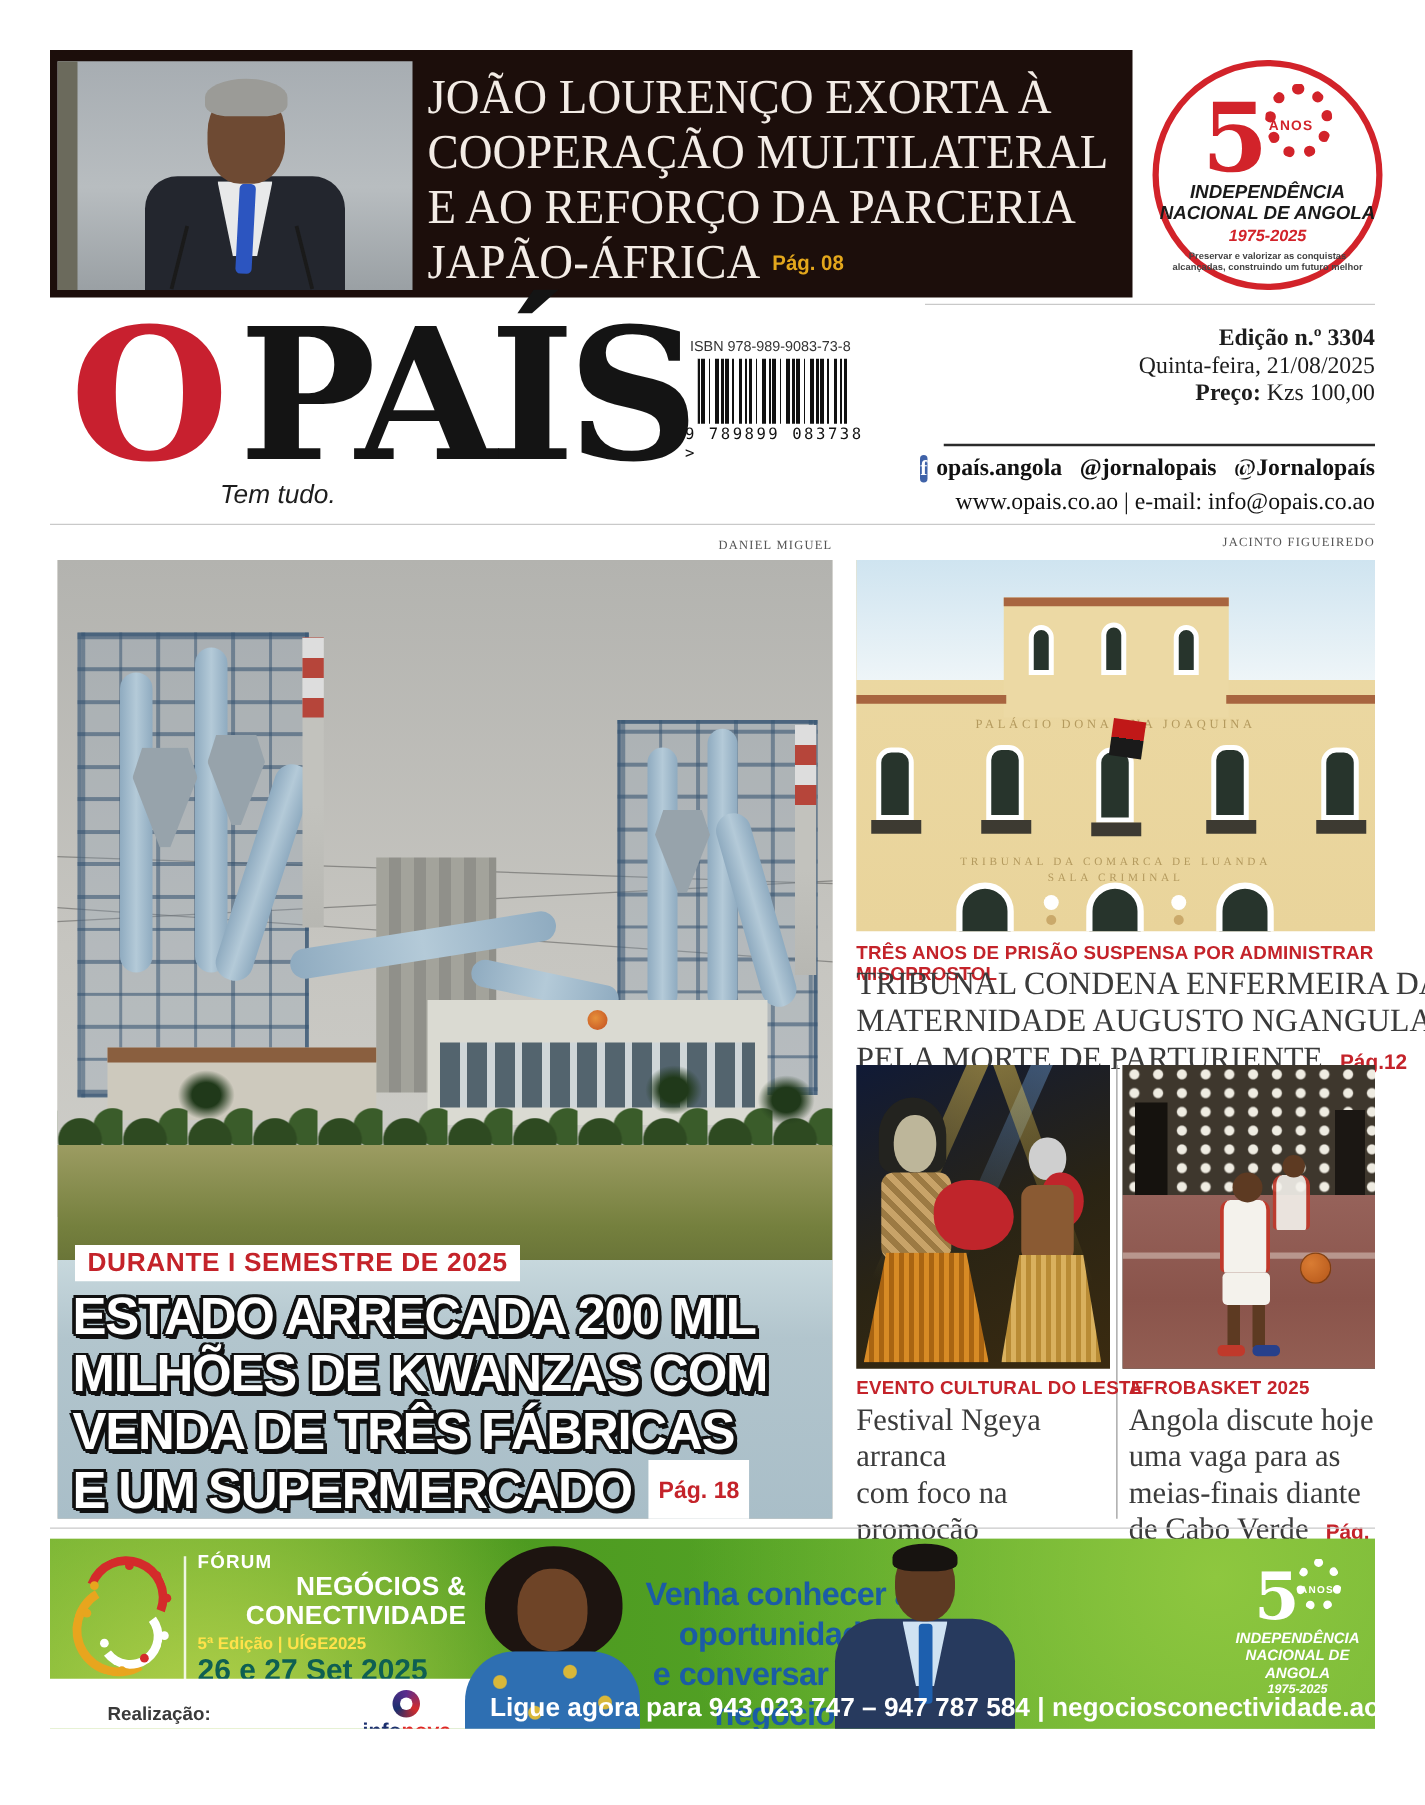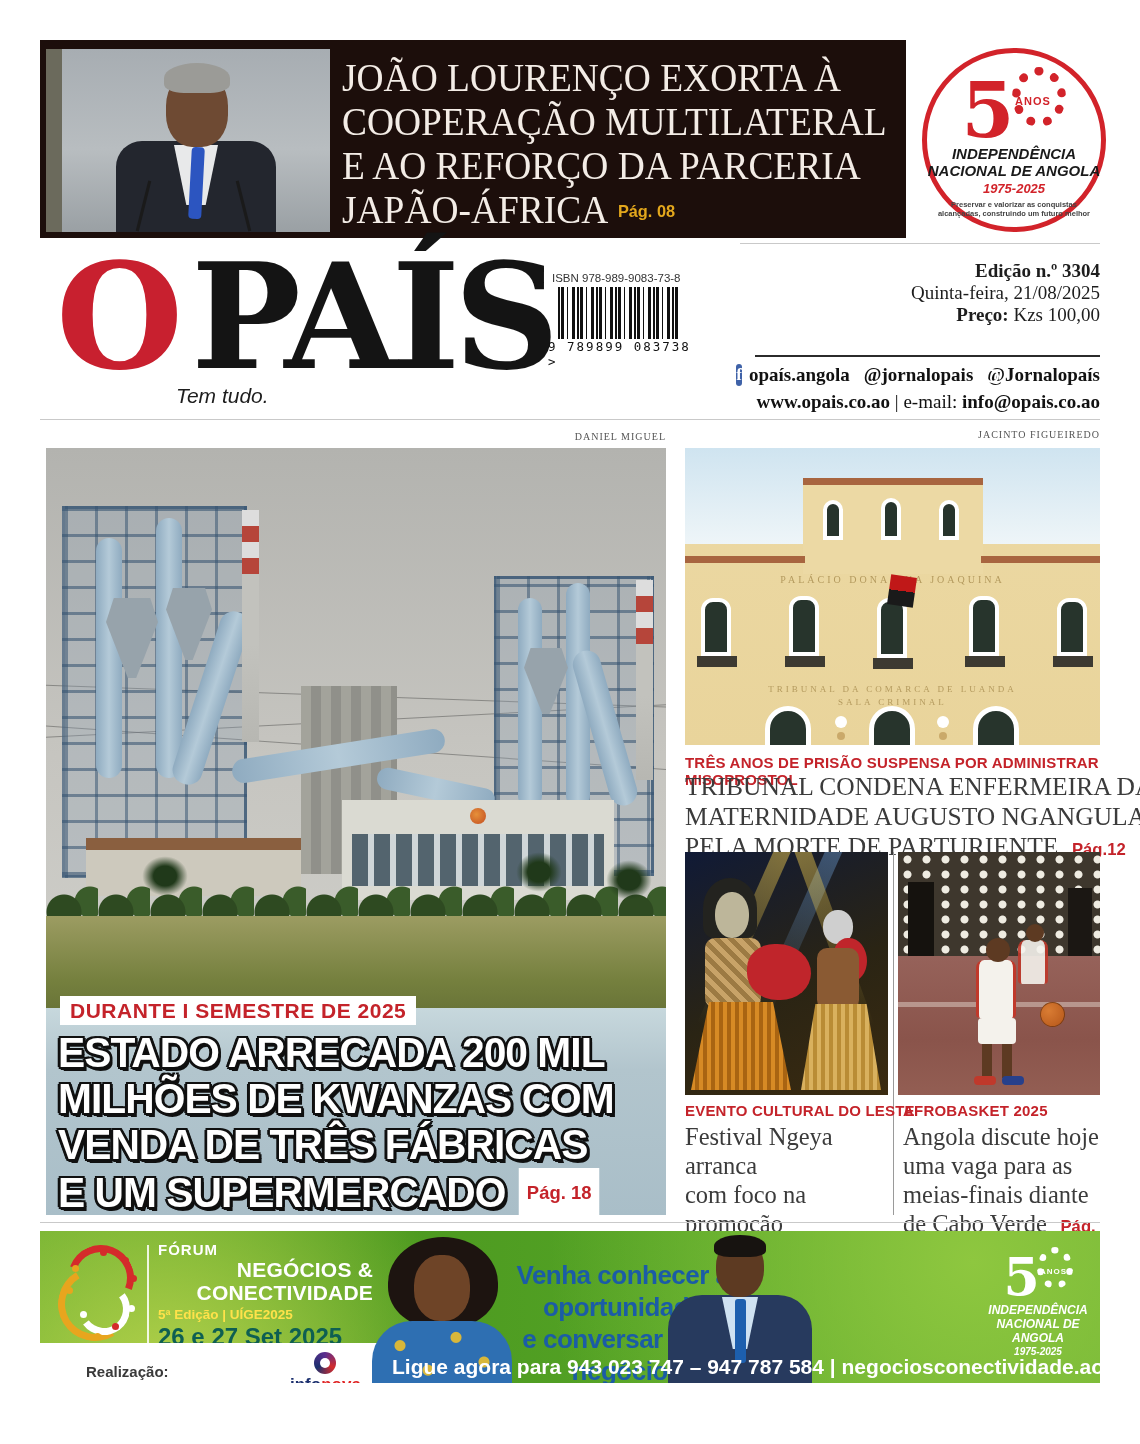--- a/index.html
+++ b/index.html
@@ -43,21 +43,21 @@
   .issue { left:740px; top:250px; width:360px; text-align:right; font-family:"Liberation Serif", serif; color:#1d1d1d; }
   .issue .b { font-weight:bold; }
   .issue .row { font-size:19px; line-height:22px; }
   .issue .gap { height:10px; }
   .midrule { left:755px; top:355px; width:345px; height:2px; background:#2b2b2b; }
   .social { left:740px; top:364px; width:360px; display:flex; justify-content:flex-end; align-items:center; gap:7px; font-family:"Liberation Serif", serif; font-size:19px; font-weight:bold; color:#111; }
   .icon-fb { width:22px; height:22px; background:#3f62a8; border-radius:4px; color:#fff; font-family:"Liberation Serif",serif; font-weight:bold; font-size:17px; text-align:center; line-height:22px; }
   .icon-ig { width:22px; height:22px; border-radius:6px; background:linear-gradient(45deg,#f7c547 0%,#ef4056 45%,#a02ab5 78%,#5f4ac0 100%); position:relative; }
   .icon-ig::after { content:""; position:absolute; left:5px; top:5px; width:10px; height:10px; border:2px solid #fff; border-radius:50%; }
   .weblinks { left:740px; top:391px; width:360px; text-align:right; font-family:"Liberation Serif", serif; font-size:19px; color:#111; }
-  .weblinks .b { font-weight:bold; }
+  .weblinks .b { font-weight:normal; }
 
   .credit { font-size:10px; color:#555; letter-spacing:1px; text-align:right; font-family:"Liberation Serif", serif; }
 
   
   .feature { left:46px; top:448px; width:620px; height:767px; overflow:hidden; background:#bcb9b2; }
   .sky { position:absolute; left:0; top:0; width:100%; height:560px; background:linear-gradient(180deg,#b3b3af 0%,#c6c5c0 55%,#cfcfca 100%); }
   .pline { position:absolute; left:-10px; width:660px; height:1px; background:#5a5a58; opacity:.55; }
   .tower { position:absolute; background-color:rgba(140,160,178,.30); background-image:repeating-linear-gradient(0deg,rgba(50,80,110,.55) 0 3px,transparent 3px 26px),repeating-linear-gradient(90deg,rgba(50,80,110,.5) 0 3px,transparent 3px 30px); border:3px solid rgba(55,85,115,.6); }
   .pipe { position:absolute; background:linear-gradient(90deg,#8fabc0,#b4cad8 50%,#8fabc0); border-radius:14px; }
   .cyclone { position:absolute; background:#97a3ab; clip-path:polygon(15% 0,85% 0,100% 30%,58% 100%,42% 100%,0 30%); }

